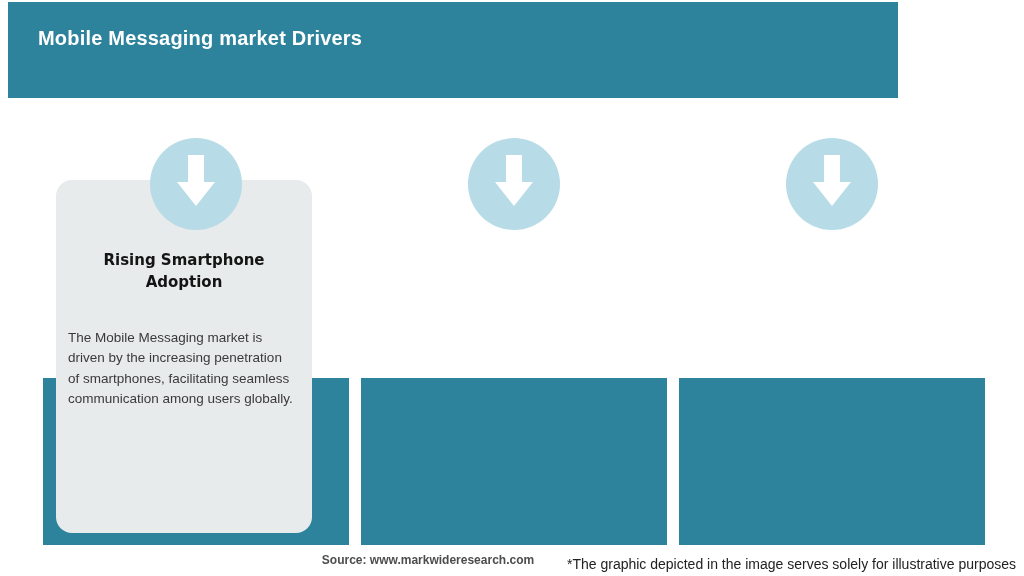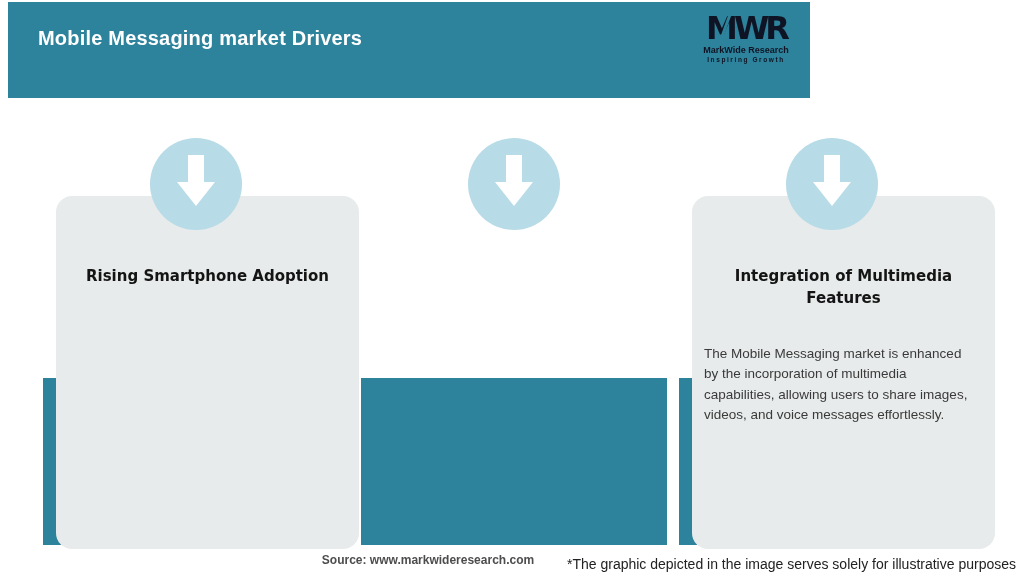--- a/index.html
+++ b/index.html
@@ -4,21 +4,21 @@
 <style>
   * { margin:0; padding:0; box-sizing:border-box; }
   body { background:#ffffff; font-family:"Liberation Sans", sans-serif; }
   .canvas {
     position:relative; width:1024px; height:576px;
     background:#ffffff; overflow:hidden;
   }
 
   
   .header {
-    position:absolute; left:8px; top:2px; width:802px; height:96px;
+    position:absolute; left:8px; top:2px; width:890px; height:96px;
     background:#2e839c;
   }
   .page-title {
     position:absolute; left:30px; top:25px;
     font-size:20px; font-weight:700; color:#ffffff;
     letter-spacing:0.2px;
   }
   .logo {
     position:absolute; right:16px; top:10px; width:96px;
     text-align:center; color:#0e1424;
@@ -40,21 +40,21 @@
   .bar {
     position:absolute; top:378px; height:167px; width:306px;
     background:#2e839c;
   }
   .bar-0 { left:43px; }
   .bar-1 { left:361px; }
   .bar-2 { left:679px; }
 
   
   .card {
-    position:absolute; top:196px; height:353px; width:303px;
+    position:absolute; top:180px; height:353px; width:256px;
     background:#e8ebeb; border-radius:16px;
   }
   .card-0 { left:56px; }
   .card-1 { left:374px; }
   .card-2 { left:692px; }
 
   .card-title {
     position:absolute; top:70px; left:20px; right:20px;
     text-align:center; font-size:15px; font-weight:700;
     color:#141414; line-height:1.45;
@@ -87,38 +87,29 @@
     font-size:14px; font-weight:500; color:#222222;
   }
 </style>
 </head>
 <body>
 
 <div class="canvas">
 
   <div class="header">
     <div class="page-title">Mobile Messaging market Drivers</div>
-    <div class="logo">
-      <div class="logo-monogram">MWR</div>
-      <div class="logo-slash"></div>
-      <div class="logo-name">MarkWide Research</div>
-      <div class="logo-tagline">Inspiring Growth</div>
-    </div>
   </div>
 
   <div class="bar bar-0"></div>
   <div class="bar bar-1"></div>
   <div class="bar bar-2"></div>
 
   <div class="card card-0">
     <div class="card-title">Rising Smartphone Adoption</div>
-  </div>
-  <div class="card card-2">
-    <div class="card-title">Integration of Multimedia Features</div>
-    <div class="card-body">The Mobile Messaging market is enhanced by the incorporation of multimedia capabilities, allowing users to share images, videos, and voice messages effortlessly.</div>
+    <div class="card-body">The Mobile Messaging market is driven by the increasing penetration of smartphones, facilitating seamless communication among users globally.</div>
   </div>
 
   <div class="icon-circle circle-0">
     <svg width="92" height="92" viewBox="0 0 92 92" aria-hidden="true">
       <polygon points="38,17 54,17 54,44 65,44 46,68 27,44 38,44" fill="#ffffff"></polygon>
     </svg>
   </div>
   <div class="icon-circle circle-1">
     <svg width="92" height="92" viewBox="0 0 92 92" aria-hidden="true">
       <polygon points="38,17 54,17 54,44 65,44 46,68 27,44 38,44" fill="#ffffff"></polygon>

